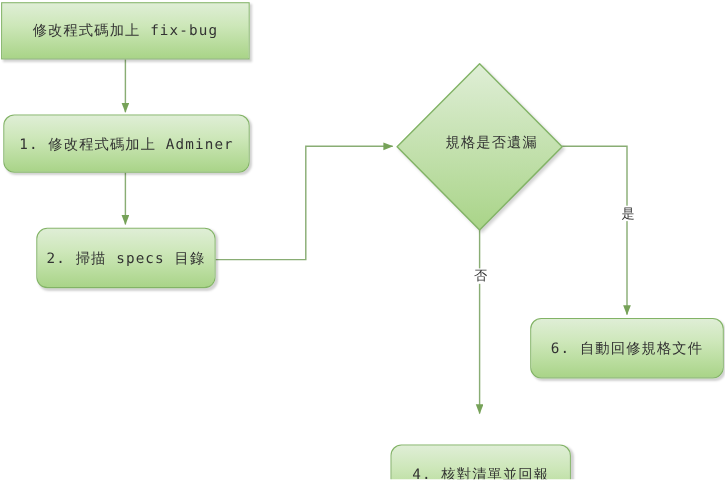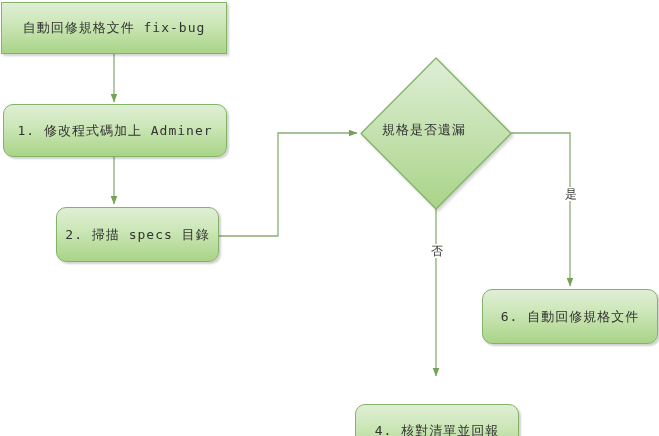--- a/index.html
+++ b/index.html
@@ -40,27 +40,27 @@
     border: 1px solid #82b366;
     box-shadow: 2px 2px 2px rgba(0,0,0,0.18);
     color: #333333;
     font-size: 13px;
     letter-spacing: 1px;
     white-space: nowrap;
   }
   .node.rounded { border-radius: 10px; }
   .node-start   { left: 1px;   top: 2px;   width: 226px; height: 52px; }
   .node-step1   { left: 3px;   top: 104px; width: 224px; height: 53px; }
-  .node-step2   { left: 33px;  top: 207px; width: 163px; height: 55px; margin-left: 23px; }
+  .node-step2   { left: 33px;  top: 207px; width: 163px; height: 55px; }
   .node-step3   { left: 482px; top: 289px; width: 176px; height: 55px; }
   .node-step4   { left: 355px; top: 380px; width: 164px; height: 54px; margin-top: 24px; }
   .decision-label {
     position: absolute;
     z-index: 4;
-    left: 349px; top: 121px;
+    left: 372px; top: 121px;
     width: 150px;
     text-align: center;
     color: #333333;
     font-size: 13px;
     letter-spacing: 1px;
     white-space: nowrap;
   }
   .edge-label {
     position: absolute;
     z-index: 4;
@@ -97,21 +97,21 @@
     <defs>
       <linearGradient id="diamondGrad" x1="0" y1="0" x2="0" y2="1">
         <stop offset="0%" stop-color="#dfeed6"></stop>
         <stop offset="100%" stop-color="#a9d488"></stop>
       </linearGradient>
     </defs>
     <polygon points="436,58 511,133.5 436,209 361,133.5" fill="url(#diamondGrad)" stroke="#82b366" stroke-width="1.3" stroke-linejoin="round"></polygon>
   </svg>
 
   <div class="node node-start">
-    <span>自動回修規格文件 fix-bug</span>
+    <span>修改程式碼加上 fix-bug</span>
   </div>
 
   <div class="node rounded node-step1">
     <span>1. 修改程式碼加上 Adminer</span>
   </div>
 
   <div class="node rounded node-step2">
     <span>2. 掃描 specs 目錄</span>
   </div>
 

